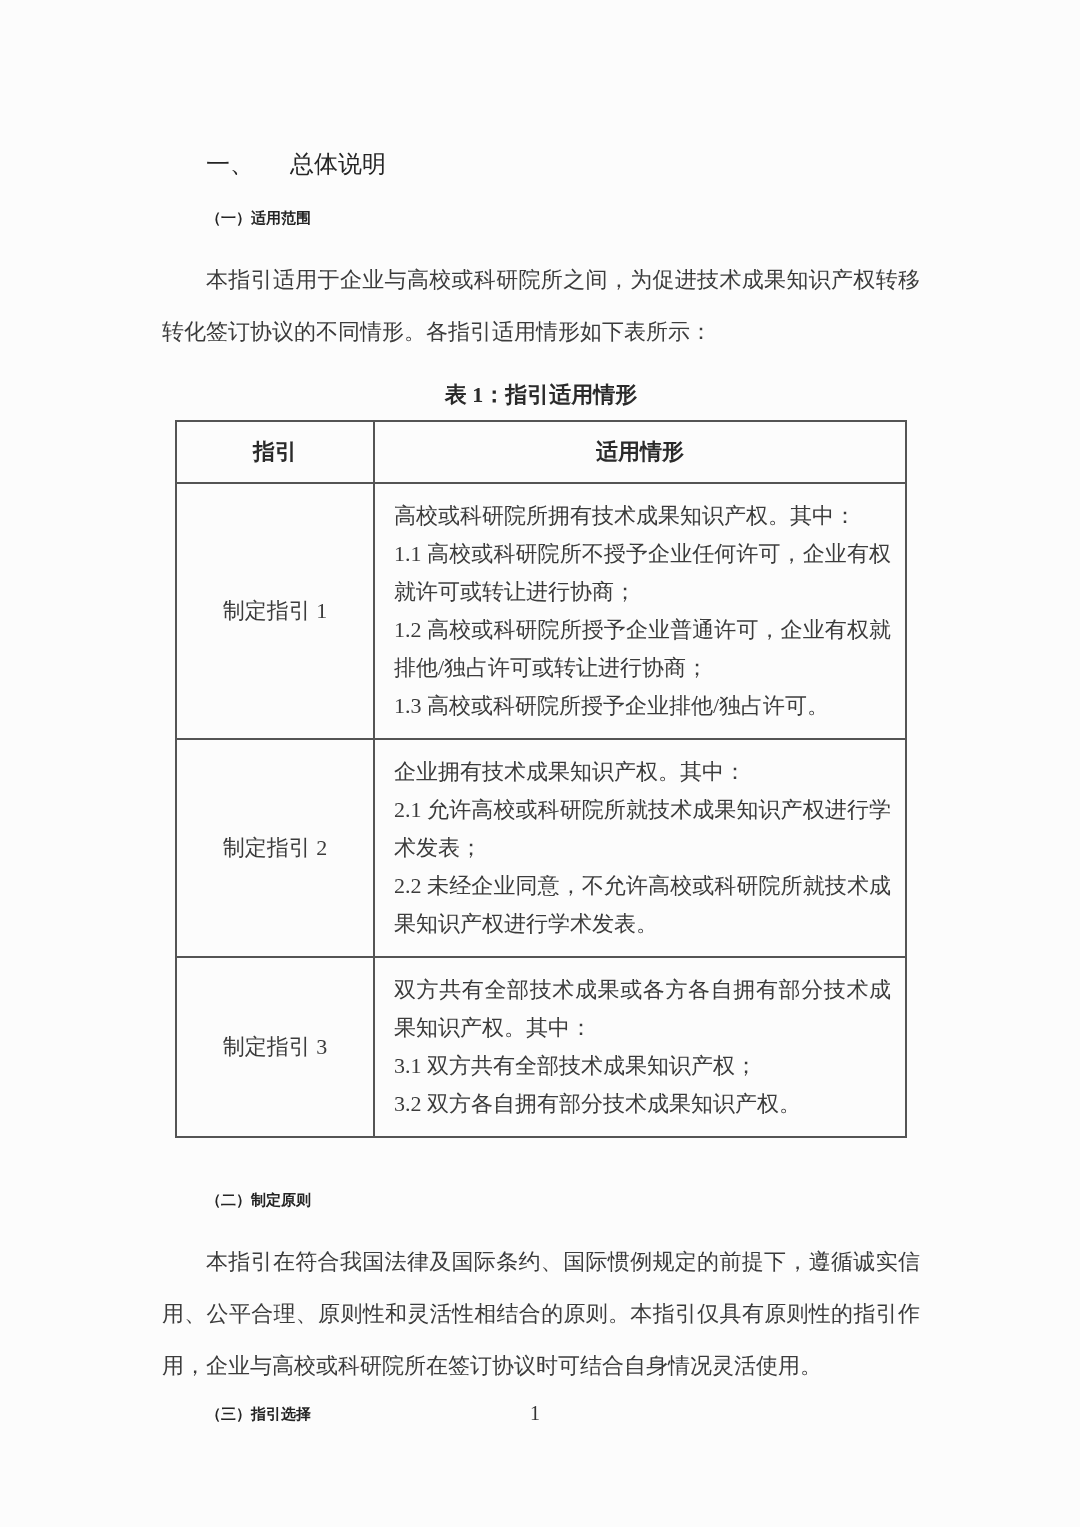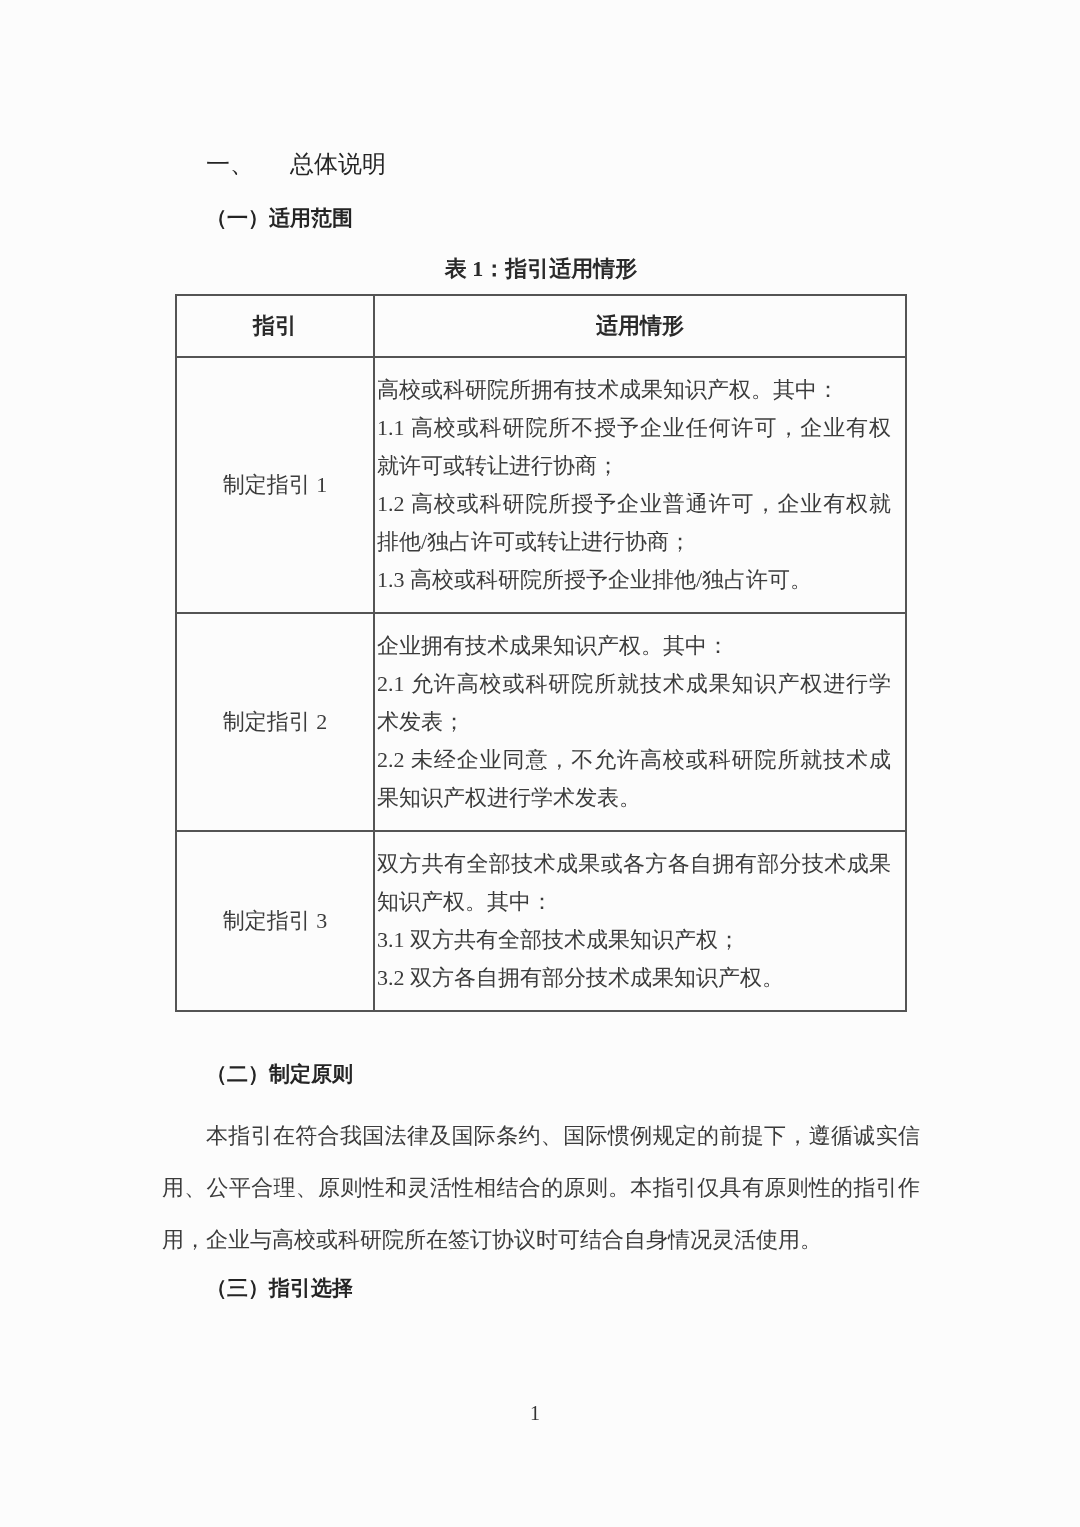--- a/index.html
+++ b/index.html
@@ -17,40 +17,40 @@
   }
   .h1 {
     font-size: 24px;
     font-weight: normal;
     color: #242424;
     margin: 0 0 22px 44px;
     line-height: 32px;
   }
   .h1 .h1-num { margin-right: 36px; }
   .h2 {
-    font-size: 21px;
+    font-size: 15px;
     font-weight: bold;
     color: #242424;
     margin: 0 0 20px 44px;
     line-height: 32px;
   }
   .para {
     font-size: 22px;
     line-height: 52px;
     text-align: justify;
     text-indent: 2em;
     margin: 0 0 6px 0;
     color: #3b3b3b;
   }
   .table-title {
     font-size: 22px;
     font-weight: bold;
     color: #2a2a2a;
     text-align: center;
-    margin: 7px 0 10px 0;
+    margin: 22px 0 10px 0;
     line-height: 30px;
   }
   table.guide-table {
     width: 732px;
     margin: 0 auto;
     border-collapse: collapse;
     table-layout: fixed;
   }
   table.guide-table th,
   table.guide-table td {
@@ -65,21 +65,21 @@
     text-align: center;
     vertical-align: middle;
   }
   col.col-guide { width: 198px; }
   td.cell-guide {
     text-align: center;
     vertical-align: middle;
     border-radius: 17px;
   }
   td.cell-cases {
-    padding: 13px 14px 13px 2px;
+    padding: 13px 14px 13px 19px;
     line-height: 38px;
     white-space: pre-line;
     text-align: justify;
     vertical-align: middle;
   }
   .section-gap { margin-top: 46px; }
   .page-number {
     position: absolute;
     left: 0;
     right: 10px;
@@ -93,20 +93,21 @@
 <body>
 
 <div class="page">
 
   <div class="h1">
     <span class="h1-num">一、</span><span>总体说明</span>
   </div>
 
   <div class="h2">（一）适用范围</div>
 
+  <p class="para">本指引适用于企业与高校或科研院所之间，为促进技术成果知识产权转移转化签订协议的不同情形。各指引适用情形如下表所示：</p>
 
   <div class="table-title">表 1：指引适用情形</div>
 
   <table class="guide-table">
     <colgroup>
       <col class="col-guide">
       <col>
     </colgroup>
     <thead>
       <tr>

